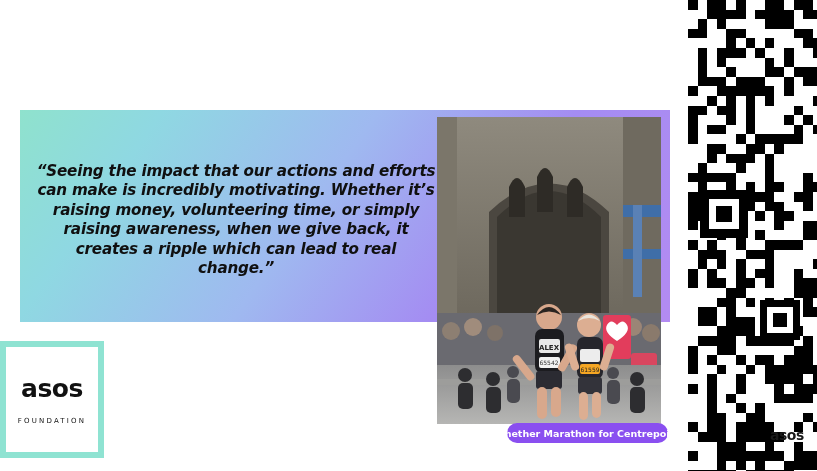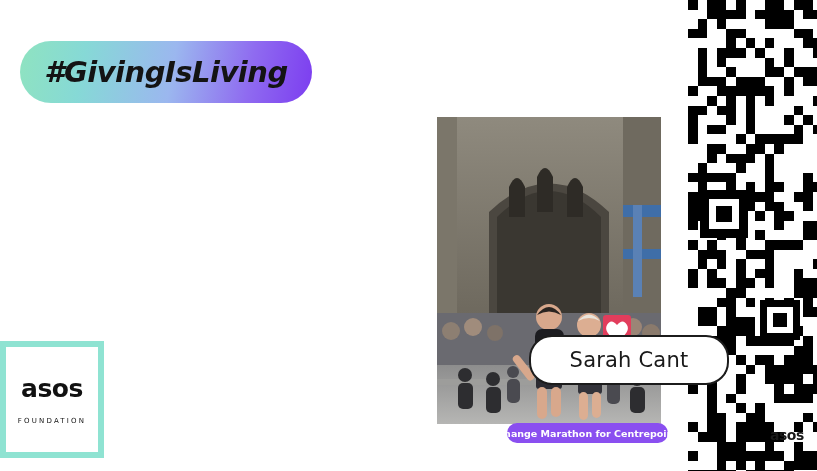--- a/index.html
+++ b/index.html
@@ -545,24 +545,24 @@
       <div class="qr-cell" style="left: 86.4px; top: 470.4px; width: 9.6px; height: 9.6px;"></div>
       <div class="qr-cell" style="left: 96px; top: 470.4px; width: 9.6px; height: 9.6px;"></div>
       <div class="qr-cell" style="left: 12px; top: 190px; width: 48px; height: 48px;"></div>
       <div class="qr-cell" style="background: rgb(255, 255, 255); left: 20.64px; top: 198.64px; width: 30.72px; height: 30.72px;"></div>
       <div class="qr-cell" style="left: 27.84px; top: 205.84px; width: 16.32px; height: 16.32px;"></div>
       <div class="qr-cell" style="left: 72px; top: 300px; width: 40px; height: 40px;"></div>
       <div class="qr-cell" style="background: rgb(255, 255, 255); left: 79.2px; top: 307.2px; width: 25.6px; height: 25.6px;"></div>
       <div class="qr-cell" style="left: 85.2px; top: 313.2px; width: 13.6px; height: 13.6px;"></div>
     </div>
 
-  <div class="hashtag-pill">
-    <span class="hashtag-text">#GivingIsLiving</span>
+
+  <div class="quote-panel">
+    <div class="quote-text">“Seeing the impact that our actions and efforts can make is incredibly motivating. Whether it’s raising money, volunteering time, or simply raising awareness, when we give back, it creates a ripple which can lead to real change.”</div>
   </div>
-
 
   <div class="photo">
     <svg width="224" height="307" viewBox="0 0 224 307" xmlns="http://www.w3.org/2000/svg">
       <defs>
         <linearGradient id="skyg" x1="0" y1="0" x2="0" y2="1">
           <stop offset="0%" stop-color="#c9cfd6"></stop>
           <stop offset="100%" stop-color="#9aa3ab"></stop>
         </linearGradient>
         <linearGradient id="stoneg" x1="0" y1="0" x2="0" y2="1">
           <stop offset="0%" stop-color="#8f8a7e"></stop>
@@ -643,27 +643,24 @@
         <text x="153" y="255" font-family="DejaVu Sans, sans-serif" font-size="6" fill="#222" text-anchor="middle">61559</text>
         <rect x="141" y="260" width="24" height="17" rx="3" fill="#33333a"></rect>
         <rect x="142" y="275" width="9" height="28" rx="5" fill="#dcae92"></rect>
         <rect x="155" y="275" width="9" height="26" rx="5" fill="#dcae92"></rect>
         <rect x="131" y="226" width="8" height="28" rx="4" fill="#dcae92" transform="rotate(-18 135 240)"></rect>
         <rect x="166" y="226" width="8" height="28" rx="4" fill="#dcae92" transform="rotate(18 170 240)"></rect>
       </g>
     </svg>
   </div>
 
-  <div class="name-pill">
-    <span class="name-text">Sarah Cant</span>
-  </div>
 
 
   <div class="event-pill">
-    <span class="event-text">Change Marathon for Centrepoint</span>
+    <span class="event-text">Whether Marathon for Centrepoint</span>
   </div>
 
   <div class="logo-box">
     <div class="logo-inner">
       <span class="logo-word">asos</span>
       <span class="logo-sub">FOUNDATION</span>
     </div>
   </div>
 
   <div class="asos-mark">asos</div>

